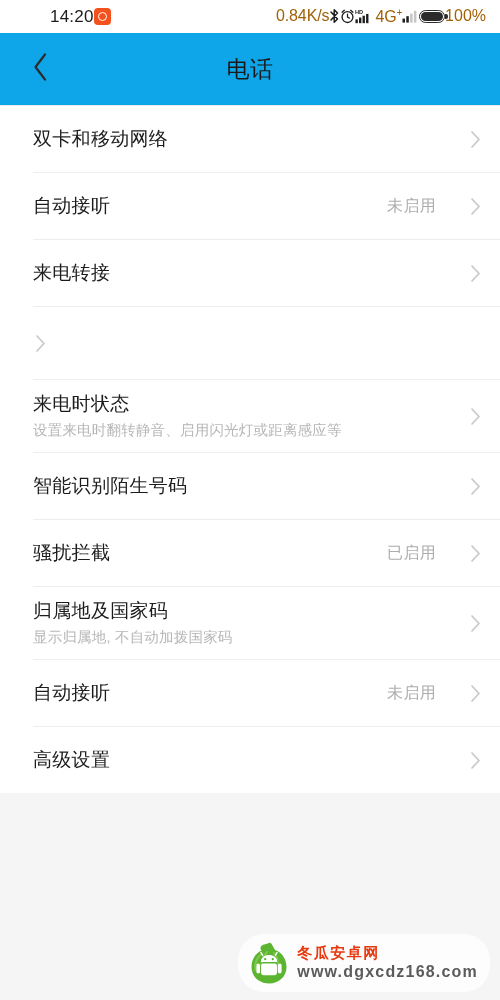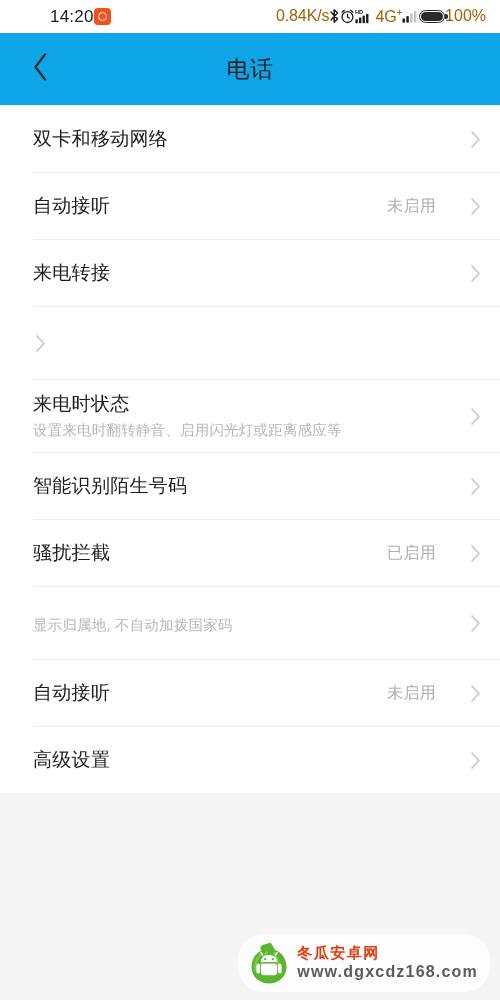--- a/index.html
+++ b/index.html
@@ -268,20 +268,21 @@
         <div class="row-value">已启用</div>
         <div class="chev">
           <svg width="11" height="19" viewBox="0 0 11 19">
             <path d="M2 2 L9 9.5 L2 17" fill="none" stroke="#c8c8c8" stroke-width="1.7" stroke-linecap="round" stroke-linejoin="round"></path>
           </svg>
         </div>
       </div>
       <div class="divider"></div>
       <div class="row two">
         <div class="row-main">
+          <div class="row-title">归属地及国家码</div>
           <div class="row-sub">显示归属地, 不自动加拨国家码</div>
         </div>
         <div class="chev">
           <svg width="11" height="19" viewBox="0 0 11 19">
             <path d="M2 2 L9 9.5 L2 17" fill="none" stroke="#c8c8c8" stroke-width="1.7" stroke-linecap="round" stroke-linejoin="round"></path>
           </svg>
         </div>
       </div>
       <div class="divider"></div>
       <div class="row one">

